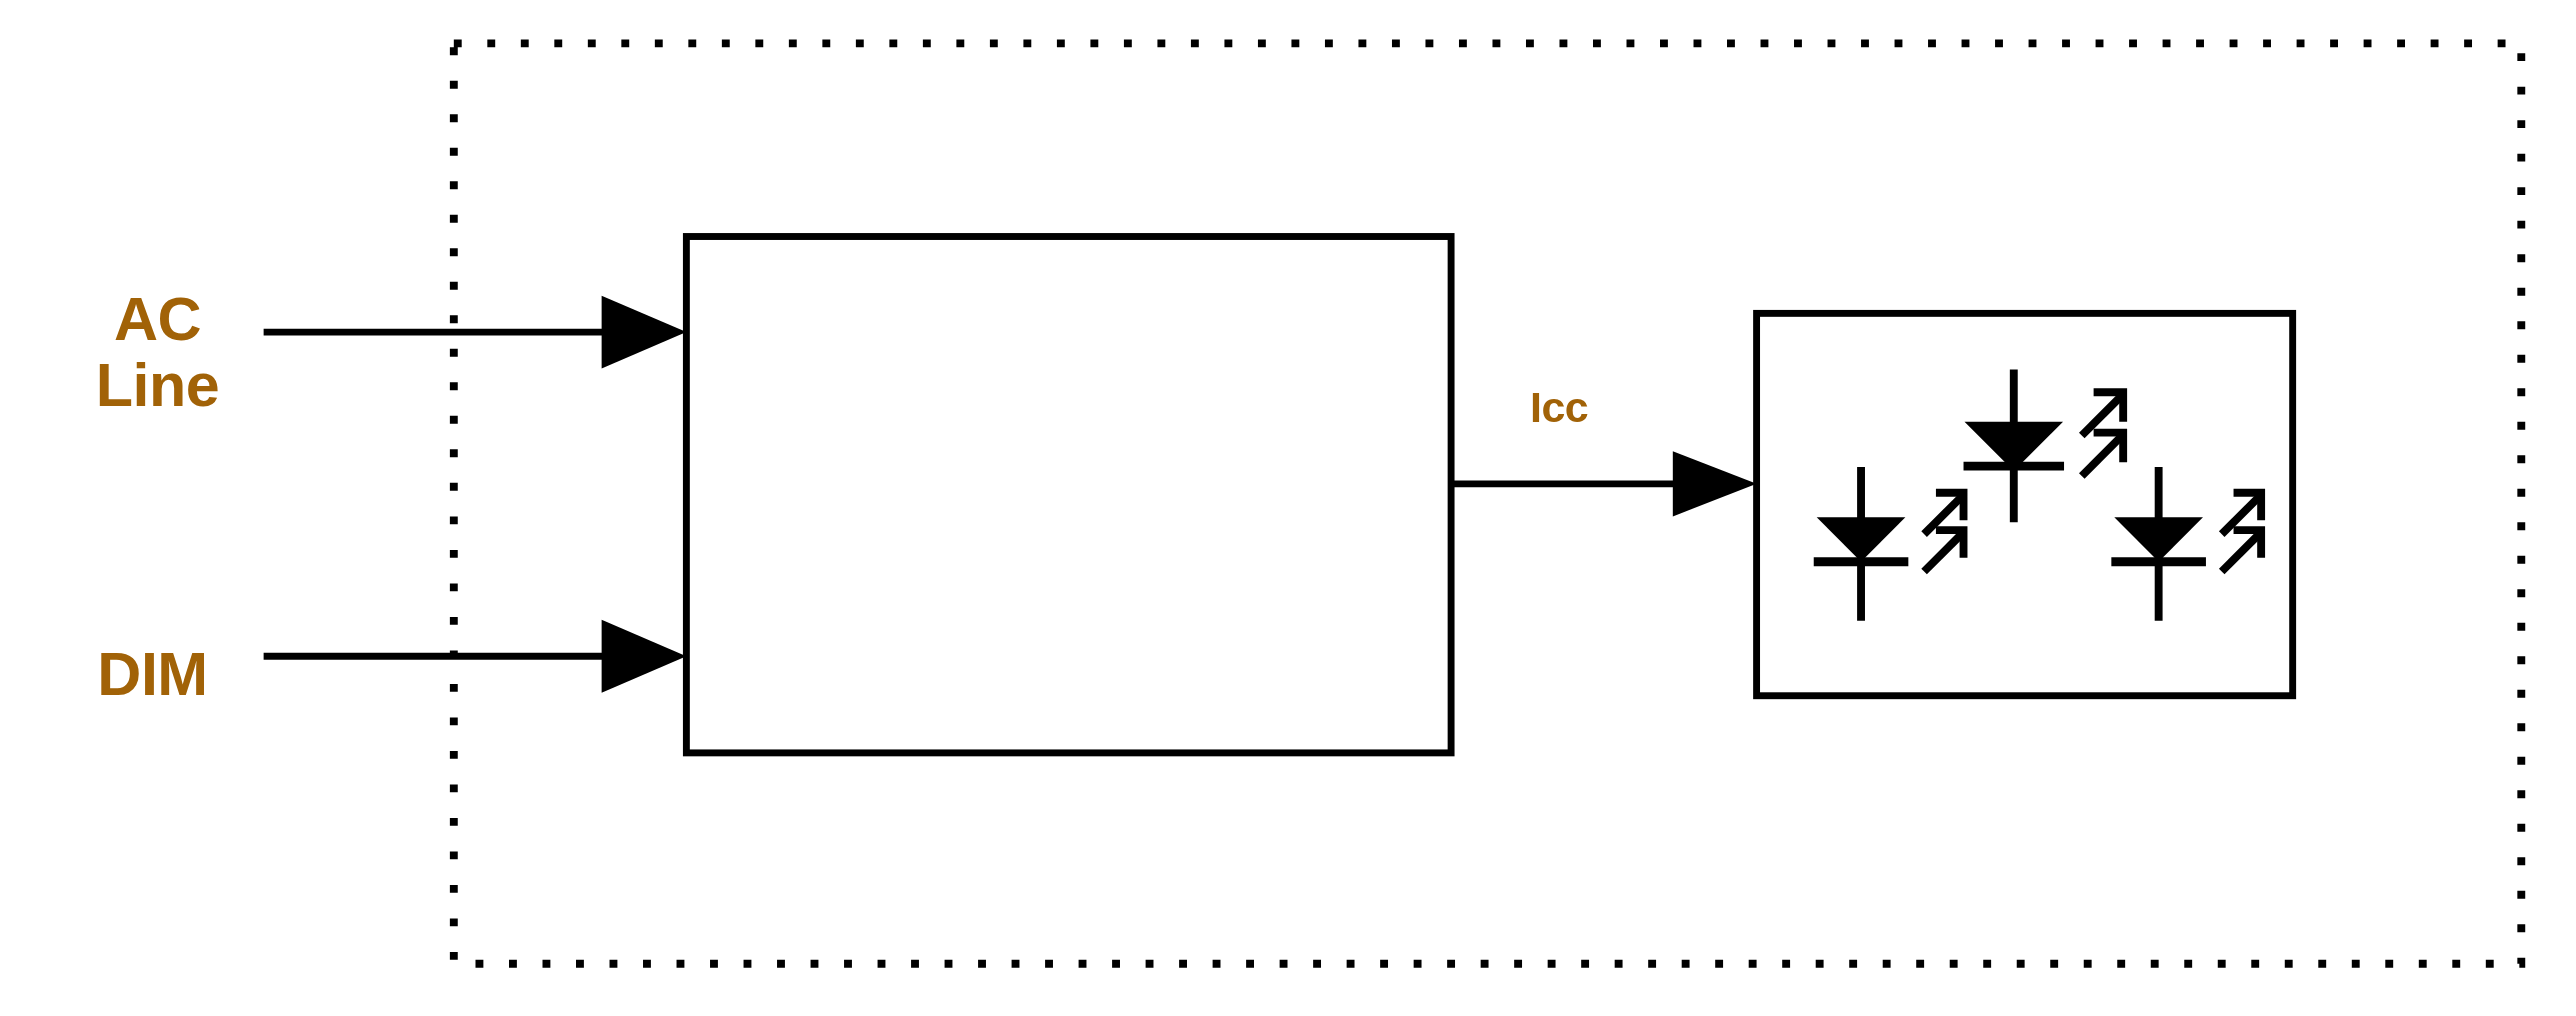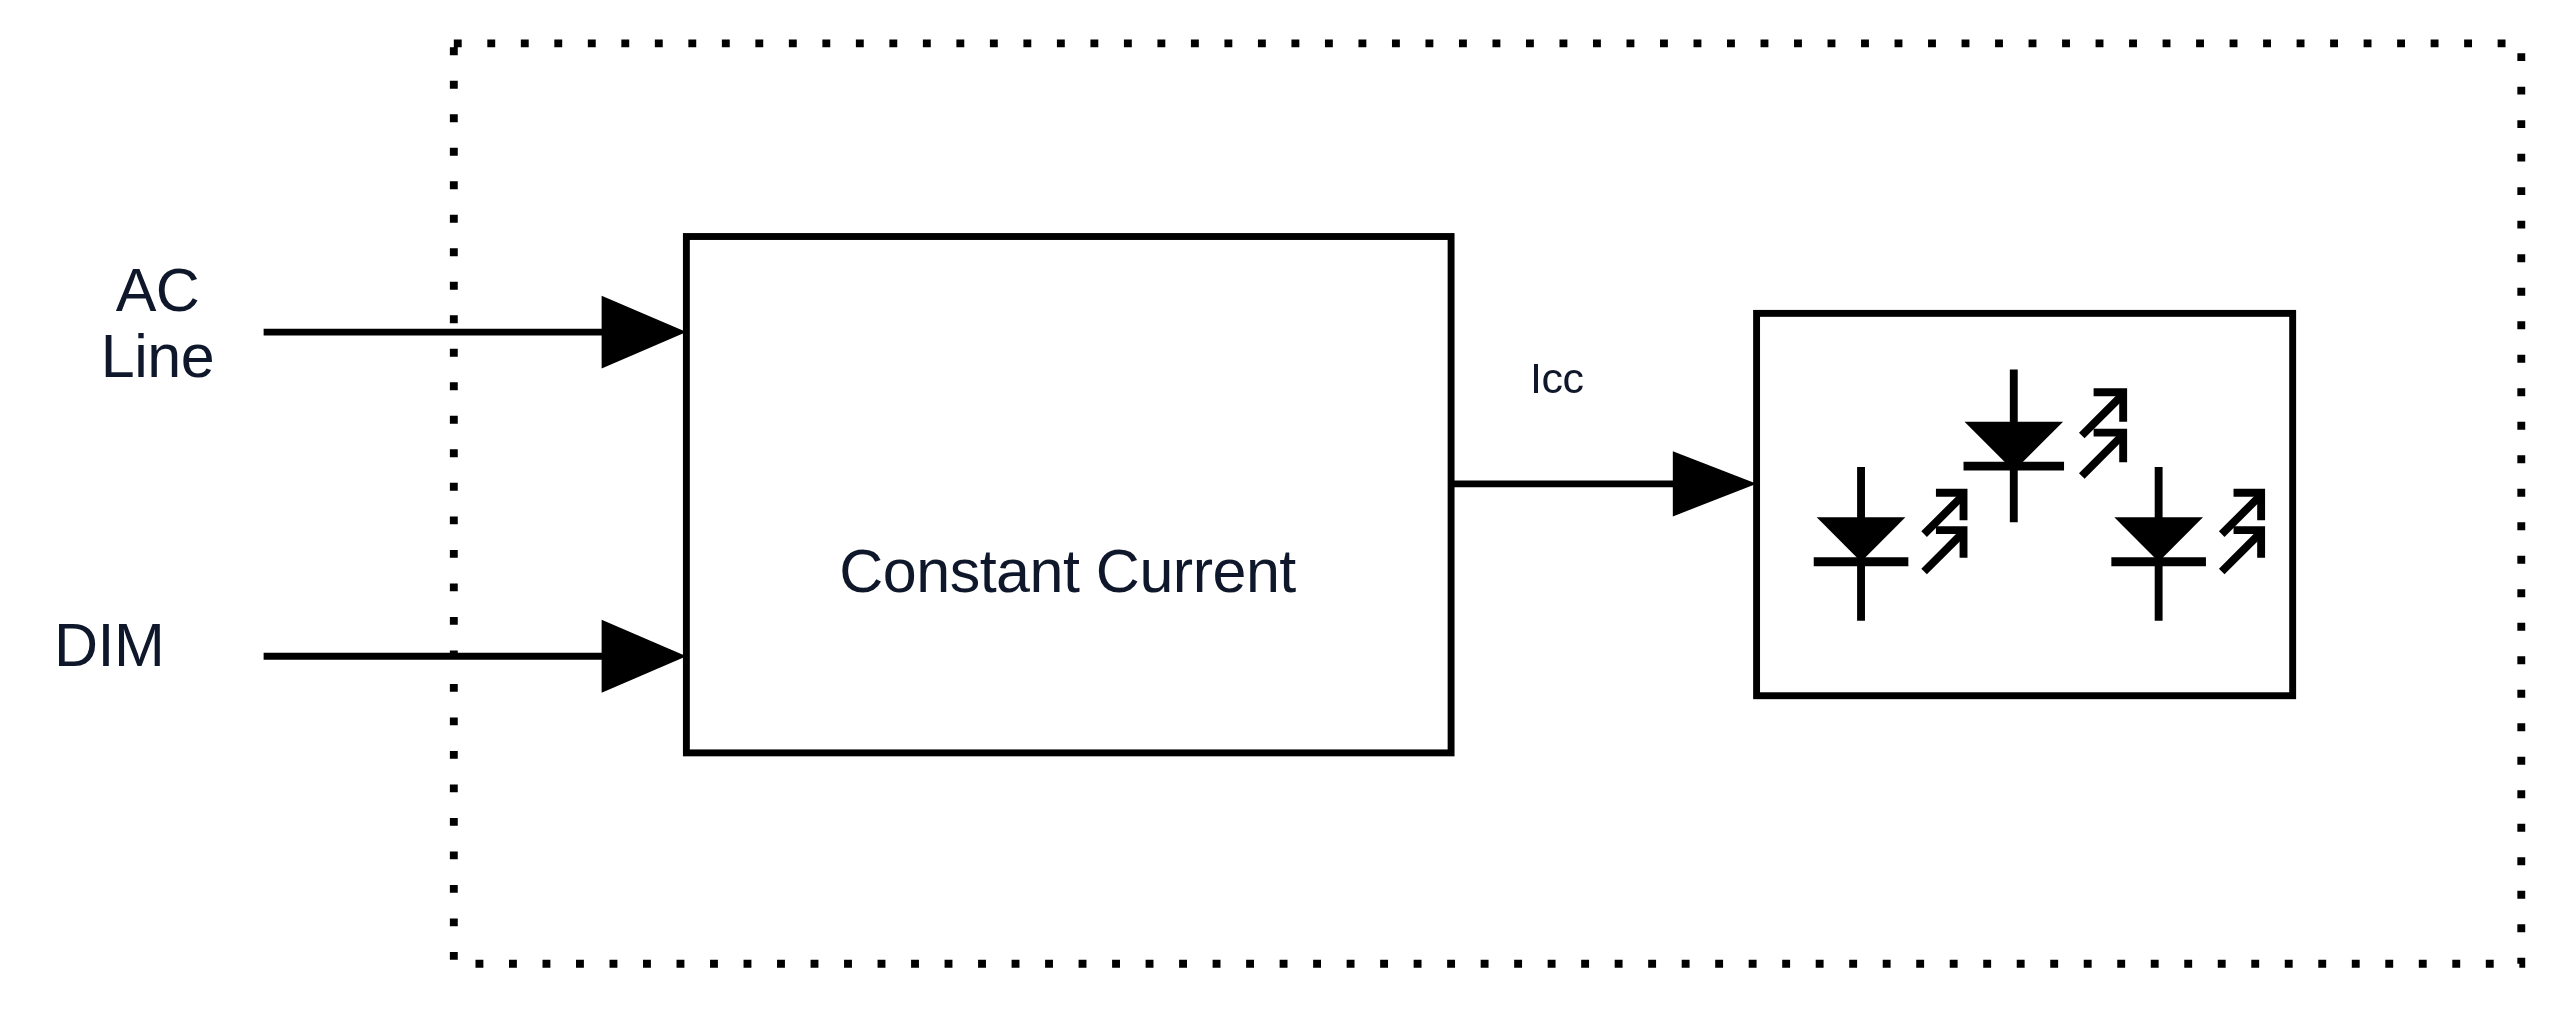--- a/index.html
+++ b/index.html
@@ -21,37 +21,39 @@
   #canvas svg {
     position: absolute;
     left: 0;
     top: 0;
     width: 2576px;
     height: 1016px;
   }
   .diagram-label {
     position: absolute;
     font-family: "Liberation Sans", sans-serif;
-    font-weight: normal;
-    color: #0f172a;
+    font-weight: bold;
+    color: #a16207;
     white-space: pre;
     line-height: 1.08;
     letter-spacing: -0.5px;
+    margin-top: 29px;
   }
   #label-ac-line {
     left: 59px;
     top: 258px;
     width: 197px;
     text-align: center;
     font-size: 61px;
   }
   #label-dim {
     left: 54px;
     top: 613px;
     width: 197px;
+    text-align: center;
     font-size: 61px;
   }
   #label-icc {
     left: 1530px;
     top: 355px;
     font-size: 43px;
   }
   #label-psu {
     left: 684px;
     top: 399px;
@@ -140,17 +142,16 @@
   </svg>
 
   <div class="diagram-label" id="label-ac-line">AC
 Line</div>
 
   <div class="diagram-label" id="label-dim">DIM</div>
 
   <div class="diagram-label" id="label-icc">Icc</div>
 
   <div class="diagram-label" id="label-psu">
-    <div>Constant Current</div>
   </div>
 
 </div>
 
 
 </body></html>

